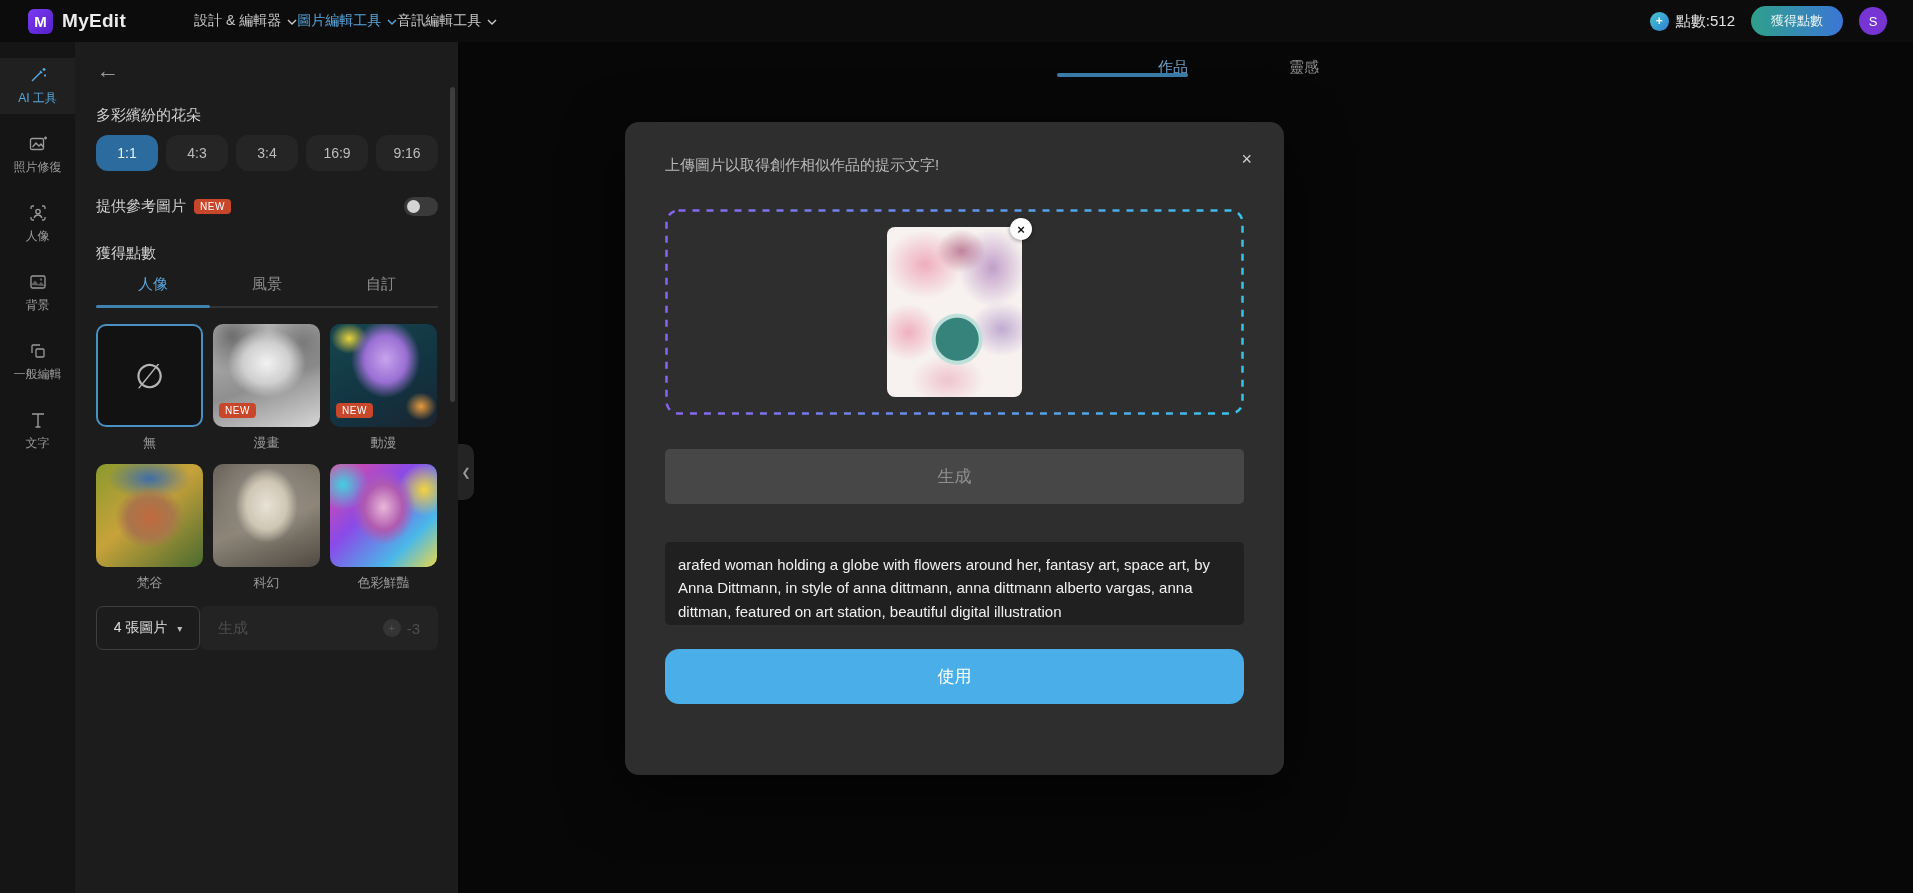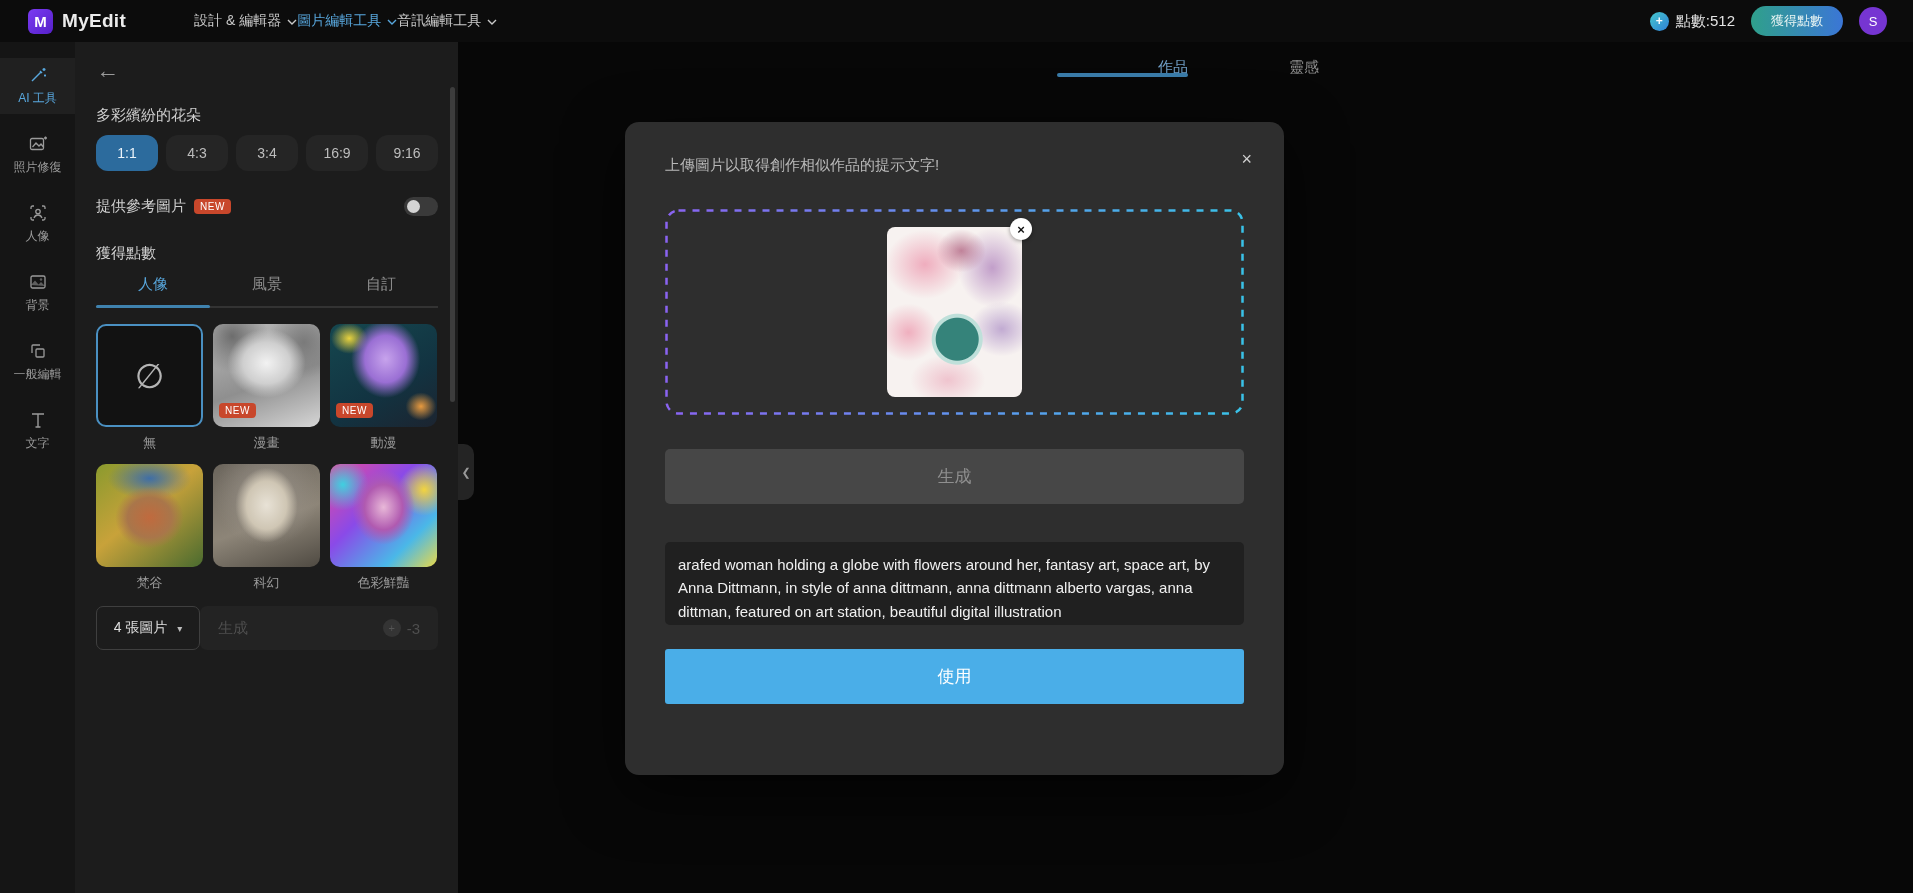--- a/index.html
+++ b/index.html
@@ -155,21 +155,21 @@
       radial-gradient(50px 34px at 45% 90%, rgba(230,140,165,.45), transparent 75%),
       #f7f2f0; }
   .upload-close { position:absolute; right:-10px; top:-9px; width:22px; height:22px;
     border-radius:50%; background:#fff; color:#111; font-size:13px; font-weight:bold;
     display:flex; align-items:center; justify-content:center; cursor:pointer;
     box-shadow:0 1px 4px rgba(0,0,0,.4); }
   .modal-generate { margin-top:34px; width:579px; height:55px; border:none; border-radius:5px;
     background:#474747; color:#8f8f8f; font-size:17px; cursor:default; }
   .prompt-box { margin-top:38px; width:579px; height:83px; background:#202020; border-radius:5px;
     padding:11px 13px; color:#f0f0f0; font-size:15px; line-height:1.55; overflow:hidden; }
-  .use-btn { margin-top:24px; width:579px; height:55px; border:none; border-radius:3px;
+  .use-btn { margin-top:24px; width:579px; height:55px; border:none; border-radius:14px;
     background:#4aaee8; color:#fff; font-size:17px; cursor:pointer; }
 </style>
 </head>
 <body>
 
 <div class="app">
 
   <header class="navbar">
     <div class="nav-left">
       <div class="logo">

